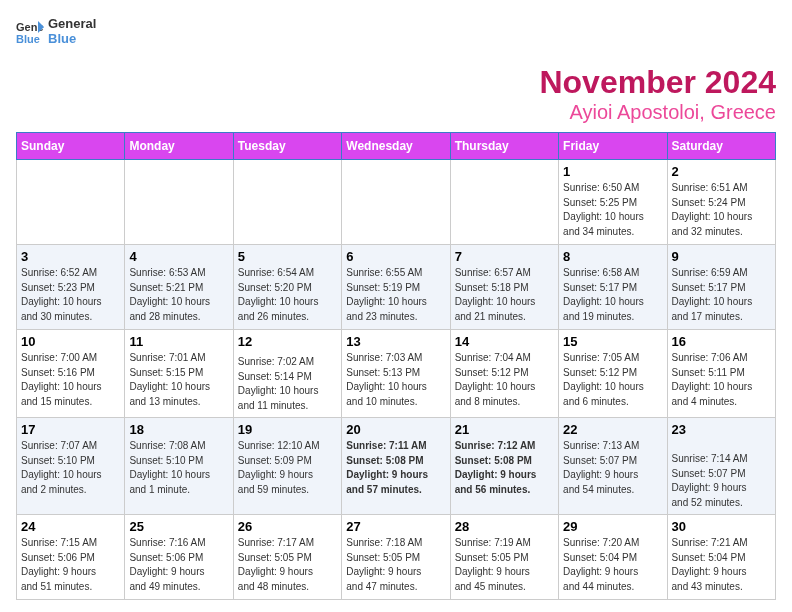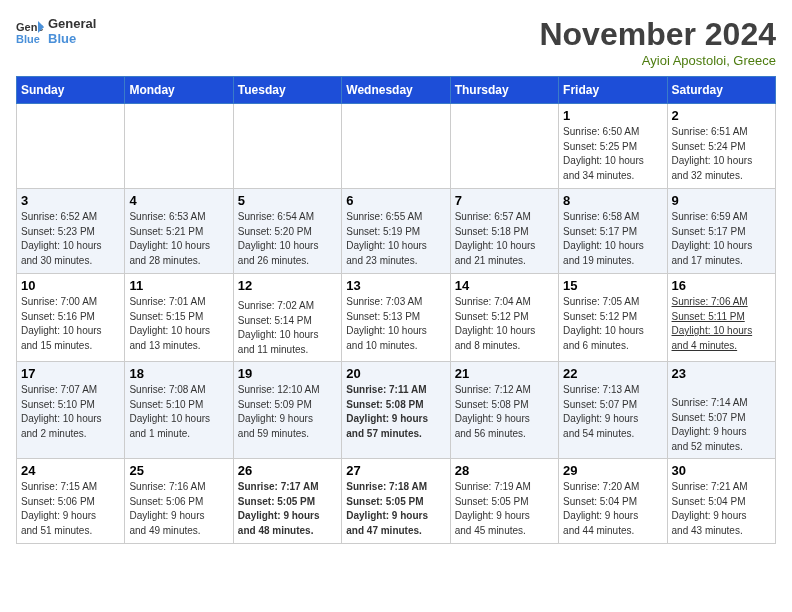--- a/index.html
+++ b/index.html
@@ -24,33 +24,34 @@
       width: 28px;
       height: 28px;
       margin-right: 4px;
     }
     .title-block {
       text-align: right;
     }
     .main-title {
       font-size: 32px;
       font-weight: bold;
-      color: #404040;
+      color: #be185d;
+      margin-top: 48px;
     }
     .subtitle {
-      font-size: 13px;
-      color: #4d7c0f;
+      font-size: 20px;
+      color: #ec4899;
     }
     table {
       width: 100%;
       border-collapse: collapse;
       font-size: 11px;
     }
     thead tr {
-      background: #1d4ed8;
+      background: #d946ef;
       color: #fff;
     }
     thead th {
       padding: 6px 4px;
       text-align: left;
       font-size: 12px;
       font-weight: bold;
       border: 1px solid #3a7bc8;
     }
     tbody tr {
@@ -229,21 +230,21 @@
         </td>
         <td>
           <span class="day-num">15</span>
           <div class="day-info" style="white-space: pre-line;">Sunrise: 7:05 AM
 Sunset: 5:12 PM
 Daylight: 10 hours
 and 6 minutes.</div>
         </td>
         <td>
           <span class="day-num">16</span>
-          <div class="day-info" style="white-space: pre-line; text-decoration: underline;">Sunrise: 7:06 AM
+          <div class="day-info" style="white-space: pre-line;">Sunrise: 7:06 AM
 Sunset: 5:11 PM
 Daylight: 10 hours
 and 4 minutes.</div>
         </td>
       </tr>
       <tr>
         <td>
           <span class="day-num">17</span>
           <div class="day-info" style="white-space: pre-line;">Sunrise: 7:07 AM
 Sunset: 5:10 PM
@@ -266,21 +267,21 @@
         </td>
         <td>
           <span class="day-num">20</span>
           <div class="day-info" style="white-space: pre-line; font-weight: bold;">Sunrise: 7:11 AM
 Sunset: 5:08 PM
 Daylight: 9 hours
 and 57 minutes.</div>
         </td>
         <td>
           <span class="day-num">21</span>
-          <div class="day-info" style="white-space: pre-line;">Sunrise: 7:12 AM
+          <div class="day-info" style="white-space: pre-line; font-weight: bold;">Sunrise: 7:12 AM
 Sunset: 5:08 PM
 Daylight: 9 hours
 and 56 minutes.</div>
         </td>
         <td>
           <span class="day-num">22</span>
           <div class="day-info" style="white-space: pre-line;">Sunrise: 7:13 AM
 Sunset: 5:07 PM
 Daylight: 9 hours
 and 54 minutes.</div>
@@ -303,28 +304,28 @@
         </td>
         <td>
           <span class="day-num">25</span>
           <div class="day-info" style="white-space: pre-line;">Sunrise: 7:16 AM
 Sunset: 5:06 PM
 Daylight: 9 hours
 and 49 minutes.</div>
         </td>
         <td>
           <span class="day-num">26</span>
-          <div class="day-info" style="white-space: pre-line; font-weight: bold;">Sunrise: 7:17 AM
+          <div class="day-info" style="white-space: pre-line;">Sunrise: 7:17 AM
 Sunset: 5:05 PM
 Daylight: 9 hours
 and 48 minutes.</div>
         </td>
         <td>
           <span class="day-num">27</span>
-          <div class="day-info" style="white-space: pre-line; font-weight: bold;">Sunrise: 7:18 AM
+          <div class="day-info" style="white-space: pre-line;">Sunrise: 7:18 AM
 Sunset: 5:05 PM
 Daylight: 9 hours
 and 47 minutes.</div>
         </td>
         <td>
           <span class="day-num">28</span>
           <div class="day-info" style="white-space: pre-line;">Sunrise: 7:19 AM
 Sunset: 5:05 PM
 Daylight: 9 hours
 and 45 minutes.</div>

